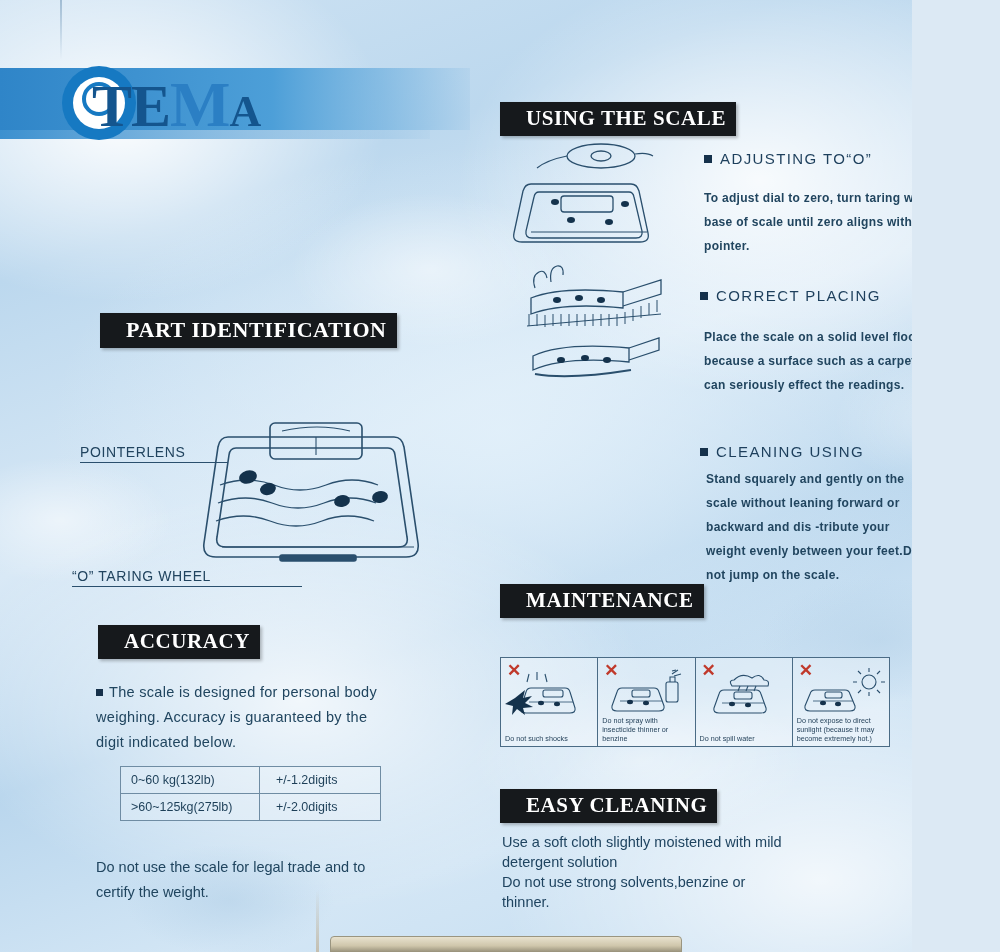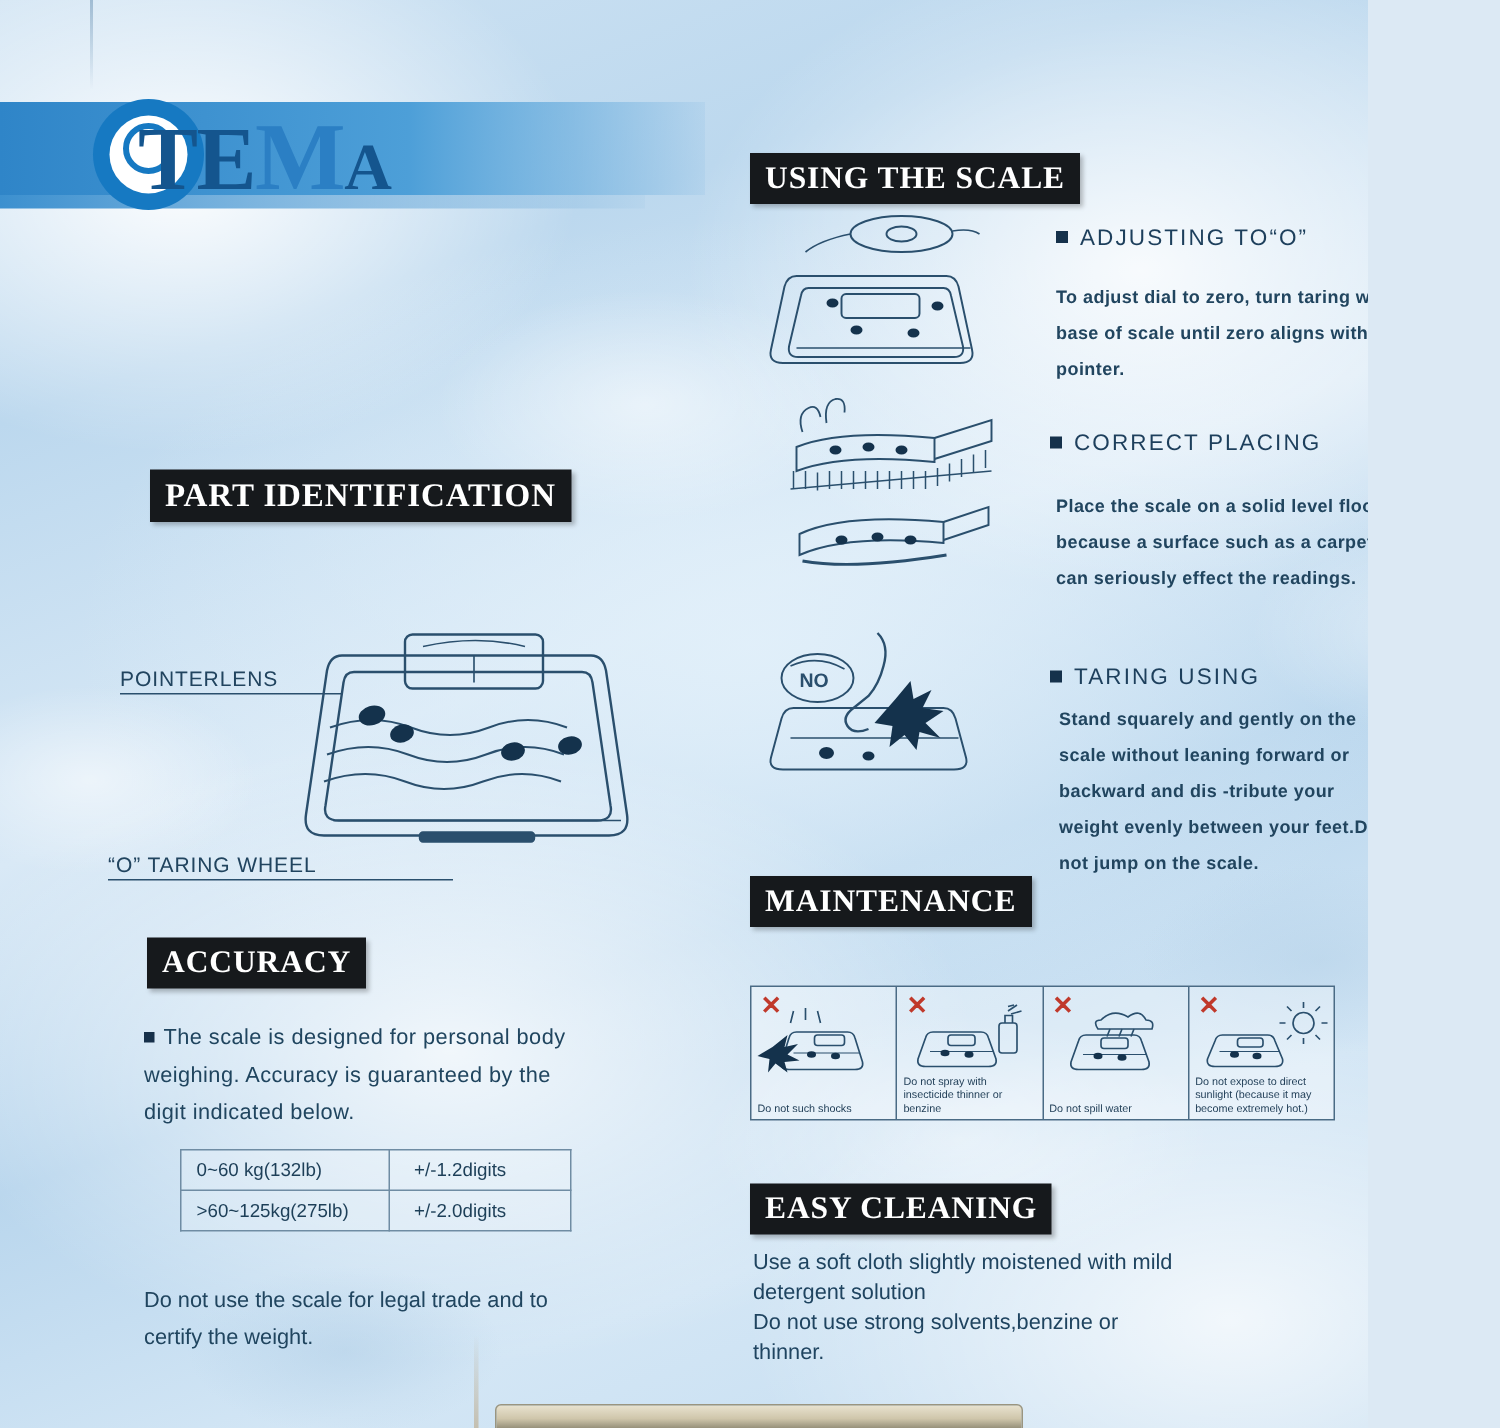--- a/index.html
+++ b/index.html
@@ -109,21 +109,21 @@
   }
 
   
   .hdr {
     background: #16191c;
     color: #ffffff;
     font-family: "Liberation Serif", serif;
     font-weight: bold;
     letter-spacing: 0.6px;
     display: inline-block;
-    padding: 4px 10px 5px 10px;
+    padding: 4px 10px 5px 26px;
     box-shadow: 2px 2px 3px rgba(0,0,0,0.25);
   }
   .hdr-part { left: 100px; top: 313px; font-size: 22px; }
   .hdr-accuracy { left: 98px; top: 625px; font-size: 21px; }
   .hdr-using { left: 500px; top: 102px; font-size: 21px; }
   .hdr-maint { left: 500px; top: 584px; font-size: 21px; }
   .hdr-clean { left: 500px; top: 789px; font-size: 21px; }
 
   
   .part-diagram { left: 70px; top: 415px; width: 400px; height: 175px; }
@@ -393,46 +393,28 @@
         <ellipse cx="52" cy="42" rx="4" ry="3"></ellipse>
         <ellipse cx="74" cy="40" rx="4" ry="3"></ellipse>
         <ellipse cx="96" cy="42" rx="4" ry="3"></ellipse>
         <ellipse cx="56" cy="102" rx="4" ry="3"></ellipse>
         <ellipse cx="80" cy="100" rx="4" ry="3"></ellipse>
         <ellipse cx="102" cy="102" rx="4" ry="3"></ellipse>
       </g>
     </svg>
   </div>
 
-  <div class="draw draw-using">
-    <svg width="180" height="112" viewBox="0 0 180 112">
-      <g fill="none" stroke="#2a4f6d" stroke-width="1.3">
-        <path d="M24 62 q-6 0 -8 7 l-7 26 q-2 8 8 8 l114 0 q10 0 8 -8 l-7 -26 q-2 -7 -8 -7 z"></path>
-        <path d="M22 82 l112 0" stroke-width="1"></path>
-        <ellipse cx="40" cy="42" rx="24" ry="16"></ellipse>
-        <path d="M22 34 q18 -8 36 2" stroke-width="1.1"></path>
-        <path d="M80 12 q8 8 4 22 q-3 12 -10 20 l-10 8" stroke-width="1.6"></path>
-        <path d="M64 62 q-8 6 -4 12 q4 6 14 2" stroke-width="1.6"></path>
-      </g>
-      <text x="28" y="48" font-family="Liberation Sans, sans-serif" font-size="13" font-weight="bold" fill="#2a4f6d">NO</text>
-      <g fill="#14324c">
-        <path d="M92 56 l10 -12 l2 12 l12 -6 l-6 12 l14 2 l-12 8 l10 10 l-14 -4 l-2 12 l-8 -10 l-10 8 l2 -14 l-12 -2 z"></path>
-        <ellipse cx="46" cy="92" rx="5" ry="4"></ellipse>
-        <ellipse cx="74" cy="94" rx="4" ry="3"></ellipse>
-      </g>
-    </svg>
-  </div>
 
   <div class="sub-hd hd-adjust"><span class="bl"></span><span>ADJUSTING TO“O”</span></div>
   <div class="body-txt txt-adjust">To adjust dial to zero, turn taring wheel at base of scale until zero aligns with the pointer.</div>
 
   <div class="sub-hd hd-placing"><span class="bl"></span><span>CORRECT PLACING</span></div>
   <div class="body-txt txt-placing">Place the scale on a solid level floor because a surface such as a carpet can seriously effect the readings.</div>
 
-  <div class="sub-hd hd-using2"><span class="bl"></span><span>TARING USING</span></div>
+  <div class="sub-hd hd-using2"><span class="bl"></span><span>CLEANING USING</span></div>
   <div class="body-txt txt-using2">Stand squarely and gently on the scale without leaning forward or backward and dis -tribute your weight evenly between your feet.Do not jump on the scale.</div>
 
   <div class="layer hdr hdr-maint">MAINTENANCE</div>
 
   <div class="layer maint-panel">
 
     <div class="maint-cell">
       <div class="maint-x">✕</div>
       <svg class="maint-art" viewBox="0 0 96 46">
         <g fill="none" stroke="#2a4f6d" stroke-width="1.1">

